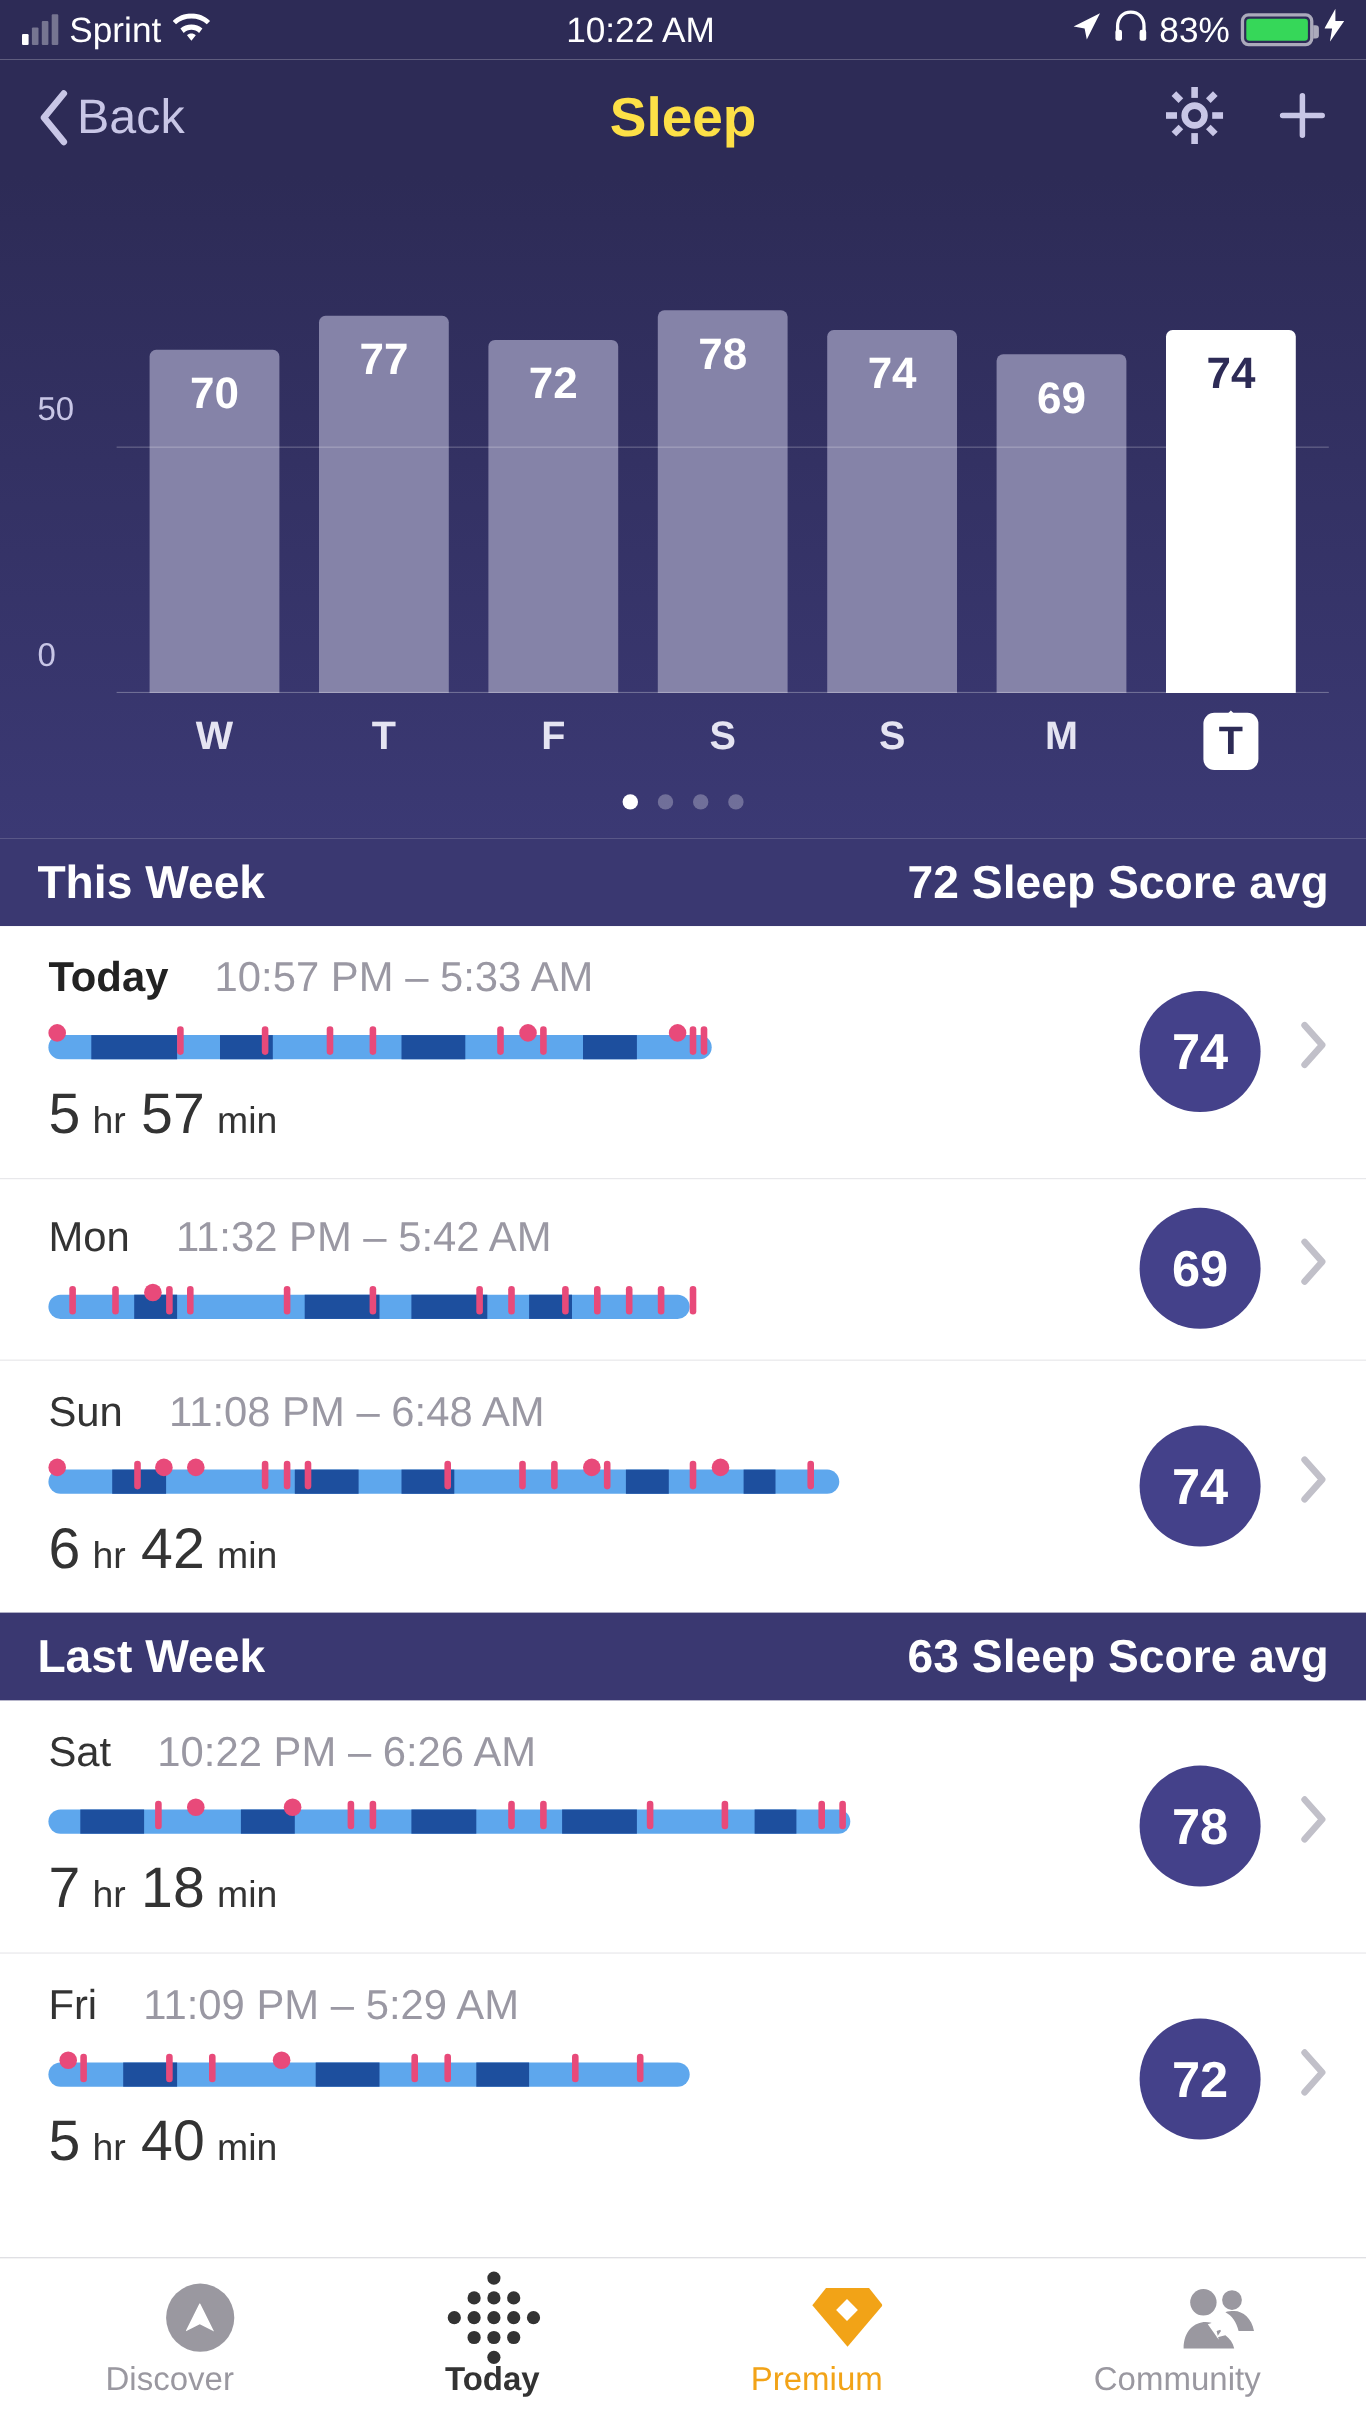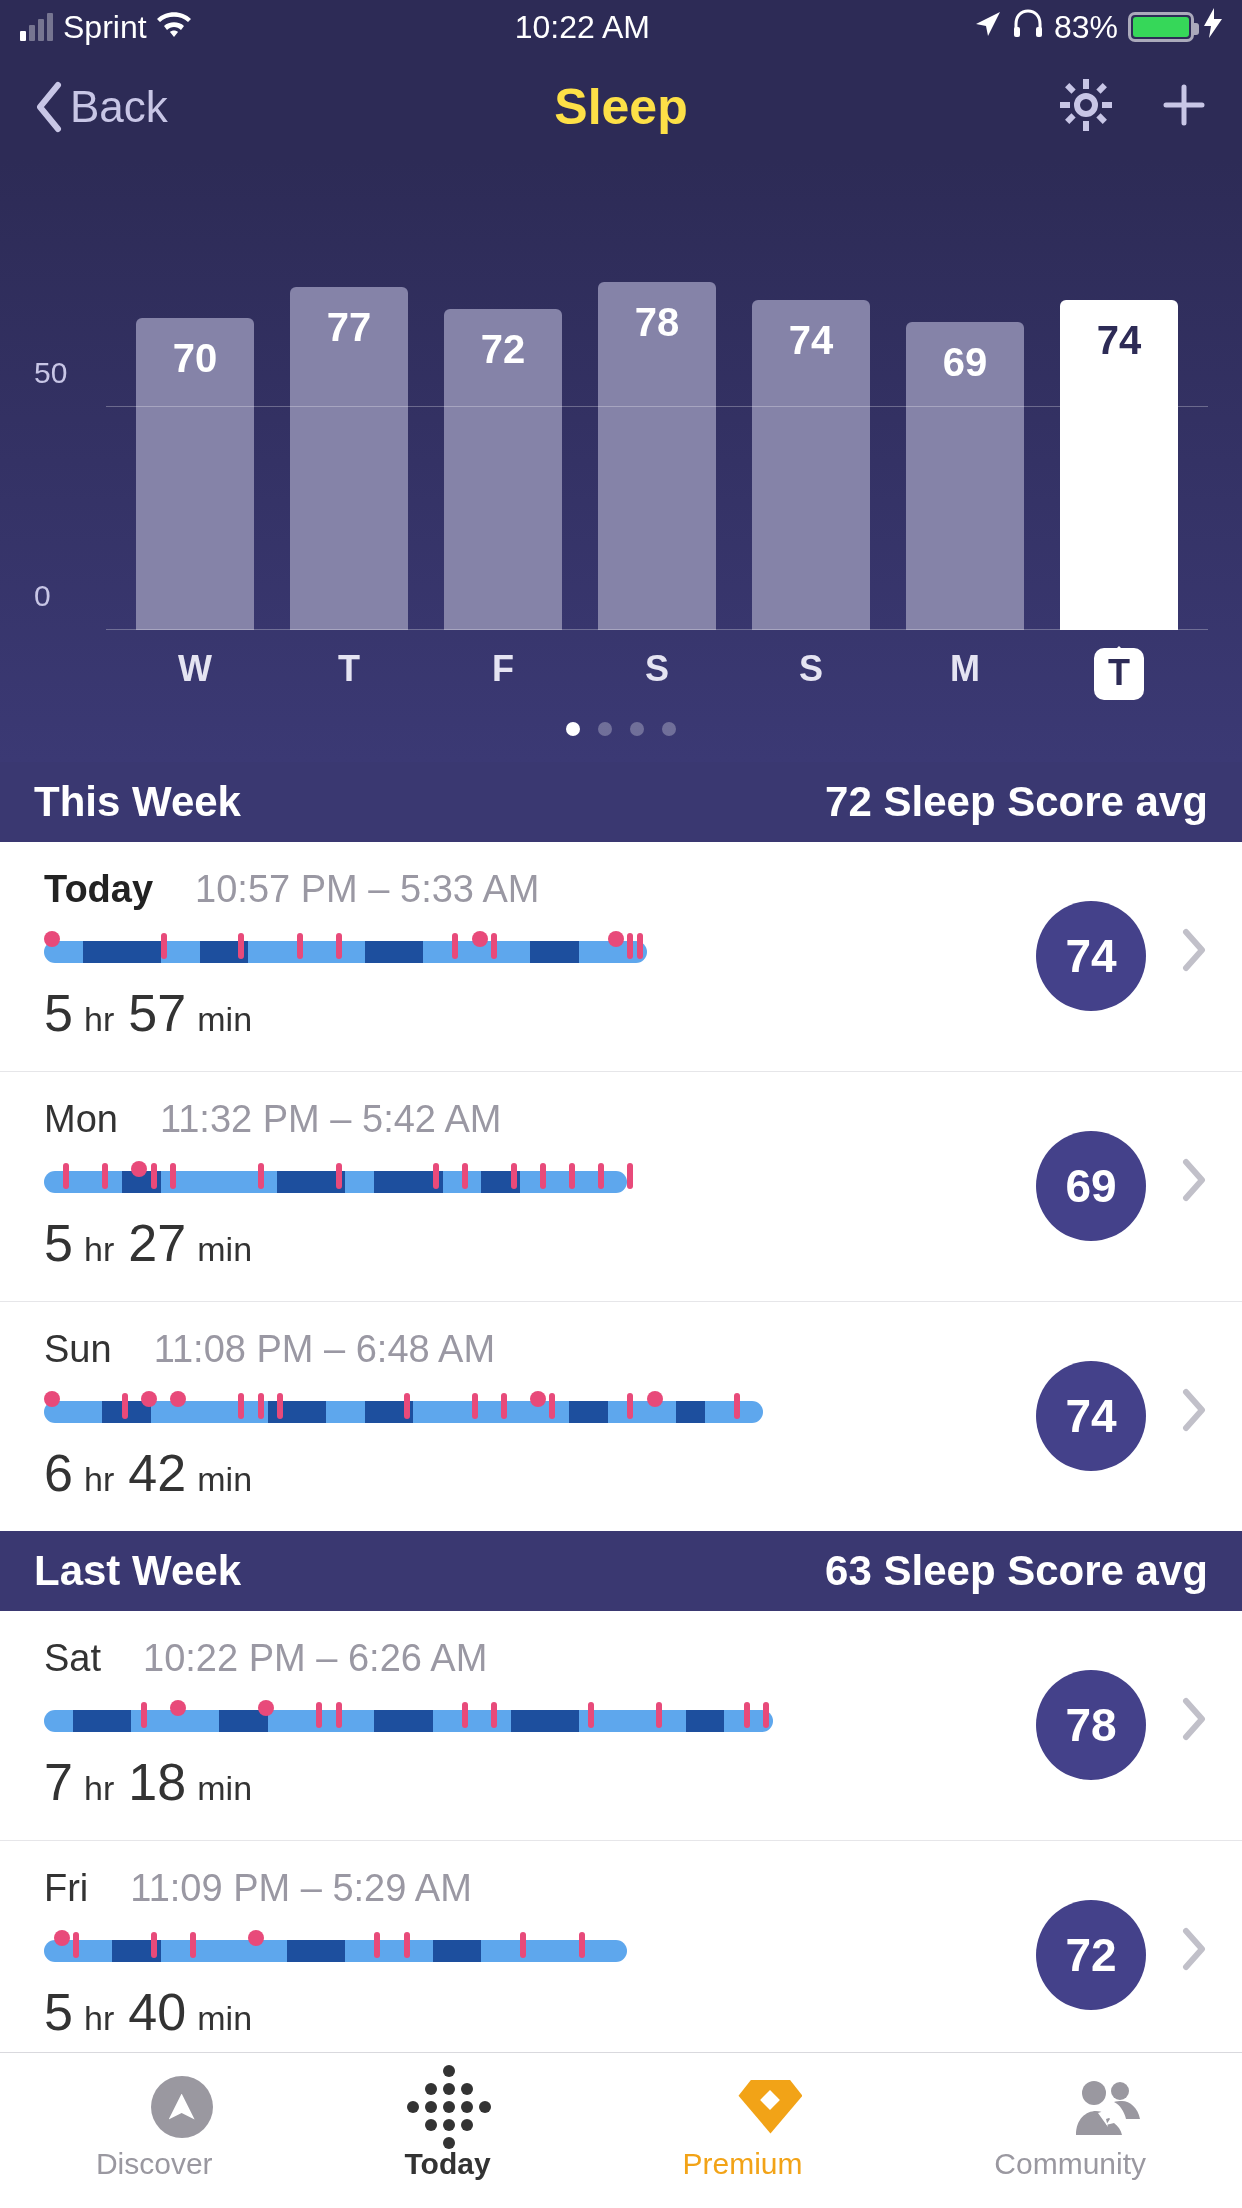--- a/index.html
+++ b/index.html
@@ -333,21 +333,20 @@
             <div class="wake" style="left: 22%;"></div>
             <div class="wake" style="left: 30%;"></div>
             <div class="wake" style="left: 40%;"></div>
             <div class="wake" style="left: 43%;"></div>
             <div class="wake" style="left: 48%;"></div>
             <div class="wake" style="left: 51%;"></div>
             <div class="wake" style="left: 54%;"></div>
             <div class="wake" style="left: 57%;"></div>
             <div class="wake" style="left: 60%;"></div>
           </div>
-          <div class="row-dur"><span class="num">5</span> <span class="unit">hr</span><span class="num">27</span> <span class="unit">min</span></div>
         </div>
         <div class="score">69</div>
         <span class="row-chev"><svg width="26" height="44" viewBox="0 0 26 44">
             <path fill="none" stroke="#c1c0c9" stroke-width="6" stroke-linecap="round" stroke-linejoin="round" d="M4 4l16 18L4 40"></path>
           </svg></span>
       </div>
       <div class="row">
         <div class="row-main">
           <div class="row-top">
             <span class="row-day">Sun</span>

